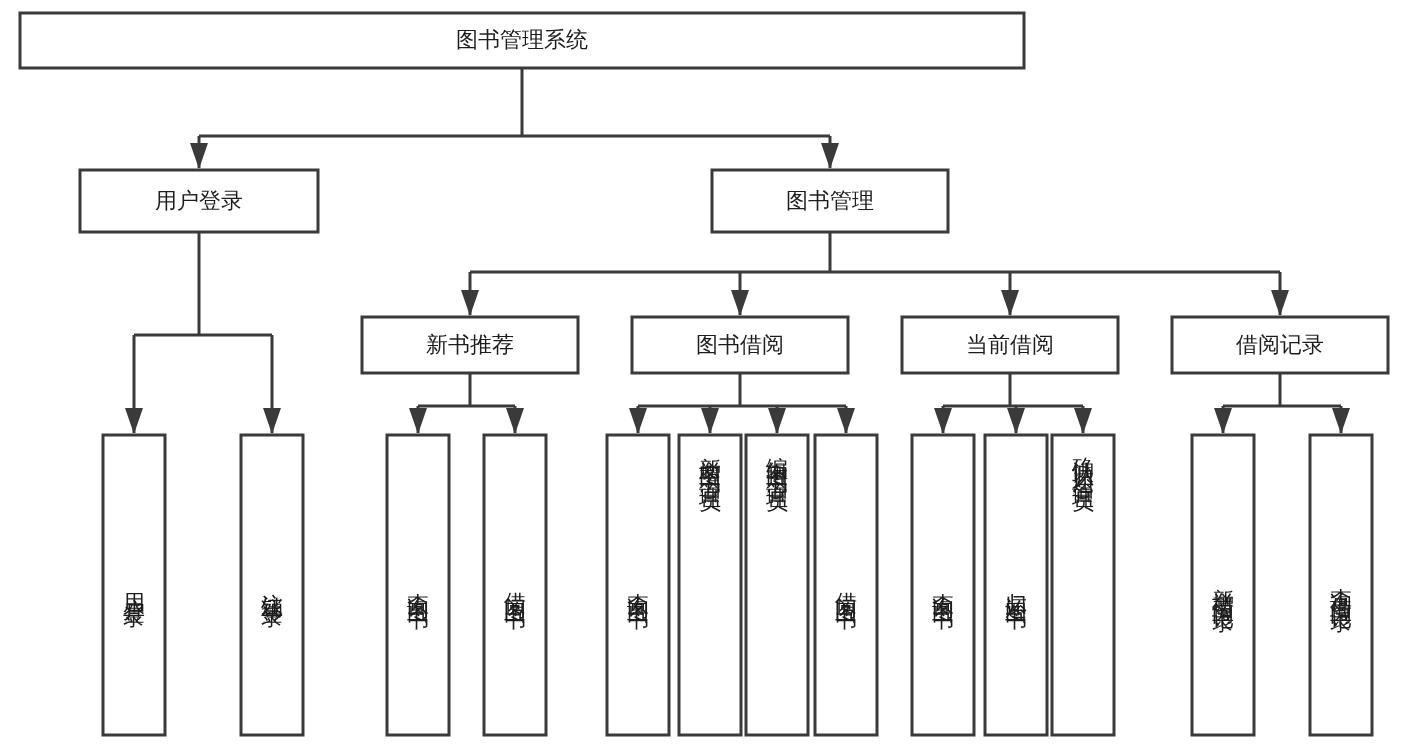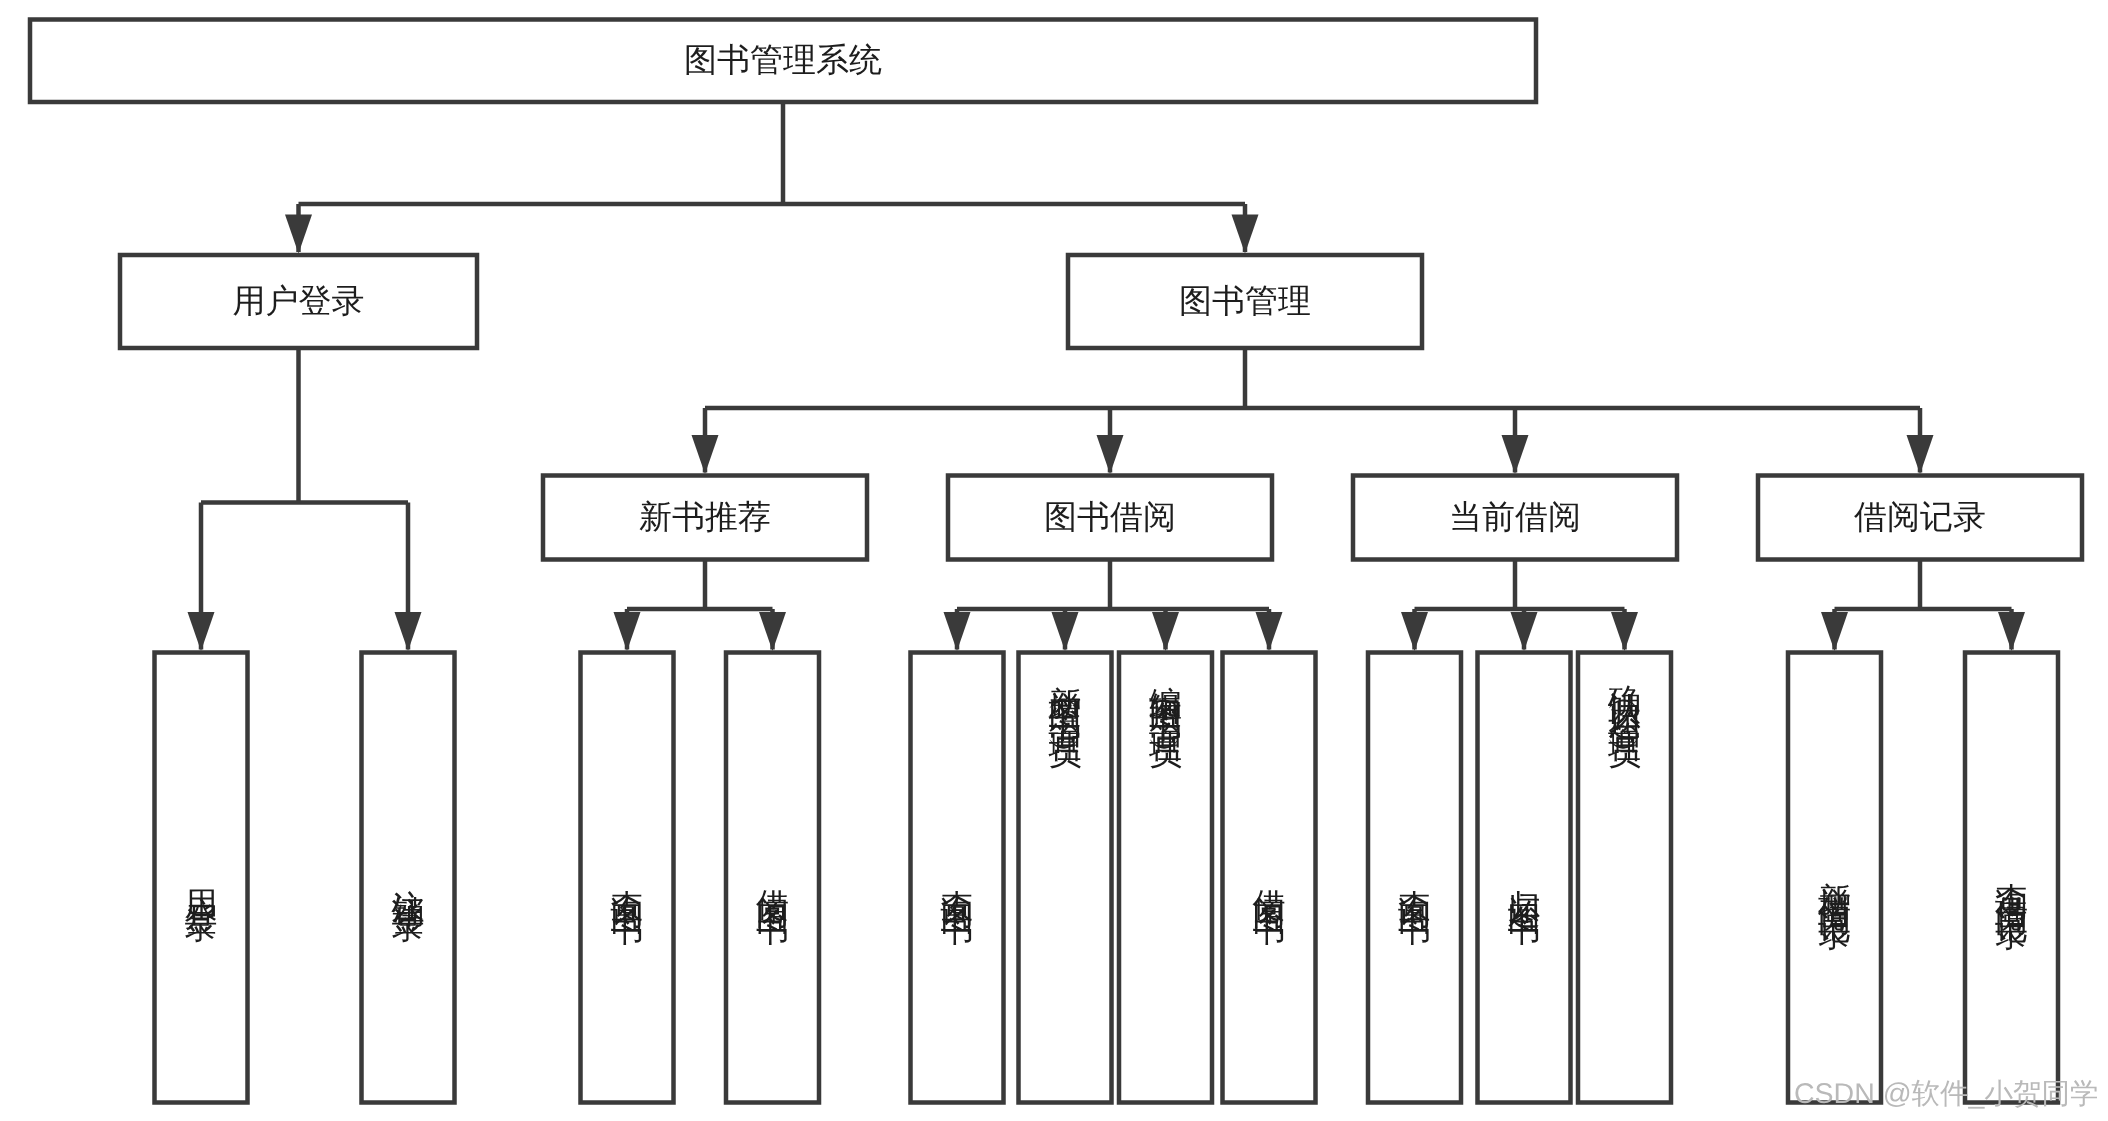--- a/index.html
+++ b/index.html
@@ -175,14 +175,13 @@
       <div class="node-label-v top-align" style="left: 679px; top: 435px; width: 62px; height: 300px;">新增图书（管理员）</div>
       <div class="node-label-v top-align" style="left: 746px; top: 435px; width: 62px; height: 300px;">编辑图书（管理员）</div>
       <div class="node-label-v" style="left: 815px; top: 435px; width: 62px; height: 300px;">借阅图书</div>
       <div class="node-label-v" style="left: 912px; top: 435px; width: 62px; height: 300px;">查询图书</div>
       <div class="node-label-v" style="left: 985px; top: 435px; width: 62px; height: 300px;">归还图书</div>
       <div class="node-label-v top-align" style="left: 1052px; top: 435px; width: 62px; height: 300px;">确认归还（管理员）</div>
       <div class="node-label-v" style="left: 1192px; top: 435px; width: 62px; height: 300px;">新增借阅记录</div>
       <div class="node-label-v" style="left: 1310px; top: 435px; width: 62px; height: 300px;">查询借阅记录</div>
     </div>
 
-  <div class="watermark" style="left:1196px; top:716px;">CSDN @软件_小贺同学</div>
 </div>
 
 </body></html>

